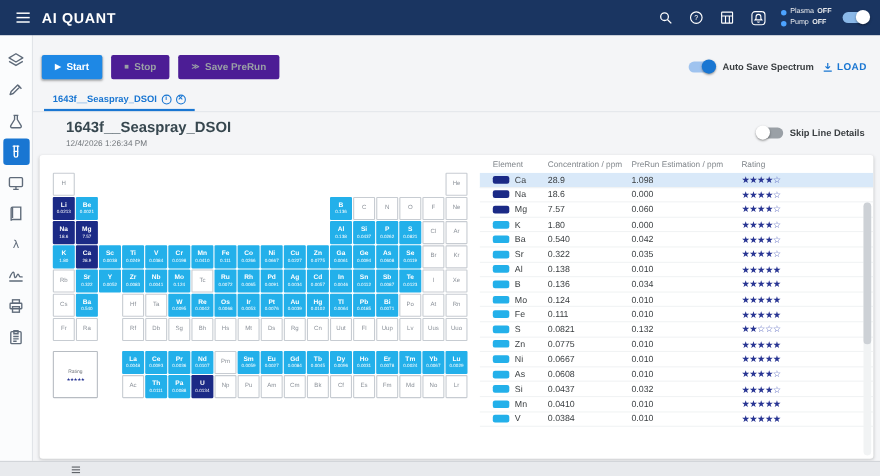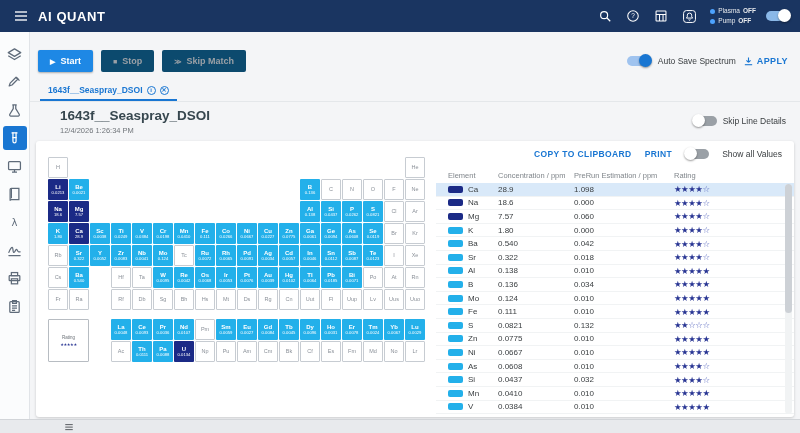--- a/index.html
+++ b/index.html
@@ -30,24 +30,24 @@
   .hdr-toggle{background:rgba(255,255,255,.45)}
   
   .sidebar{position:absolute;top:32px;left:0;bottom:14px;width:30px;background:#fbfcfd;border-right:1px solid #e1e4e8;display:flex;flex-direction:column;align-items:center;padding-top:10px;gap:4px;z-index:4}
   .sb-item{width:24px;height:24px;display:flex;align-items:center;justify-content:center;border-radius:3px;color:#5f6b7a;cursor:pointer}
   .sb-item.selected{background:var(--accent);color:#fff}
   .sb-ic{display:flex}
   
   .toolbar{position:absolute;top:46px;left:30px;right:0;height:30px;display:flex;align-items:center;gap:8px;padding-left:8px}
   .btn{display:inline-flex;align-items:center;gap:5px;height:22px;padding:0 12px;border:none;border-radius:2px;font-family:inherit;font-size:9px;font-weight:bold;cursor:pointer}
   .btn.primary{background:#1e88e5;color:#fff;box-shadow:0 1px 2px rgba(0,0,0,.3)}
-  .btn.disabled{background:#0c4a6e;color:#9aa0a6}
+  .btn.disabled{background:#4c1d95;color:#9aa0a6}
   .bic{font-size:7px;line-height:1}
   .toolbar-right{margin-left:auto;display:flex;align-items:center;gap:7px;padding-right:12px}
-  .tog-label{font-size:8.5px;font-weight:normal;color:#3c4043}
+  .tog-label{font-size:8.5px;font-weight:bold;color:#3c4043}
   .link-btn{border:none;background:none;color:var(--accent);font-family:inherit;font-size:9px;font-weight:bold;letter-spacing:.4px;cursor:pointer;display:inline-flex;align-items:center;gap:3px}
   
   .tabs{position:absolute;top:82px;left:30px;right:0;height:20px;display:flex;align-items:flex-end;padding-left:10px;border-bottom:1px solid #e4e7ea}
   .tab{display:inline-flex;align-items:center;gap:4px;font-size:8.5px;font-weight:bold;color:var(--accent);padding:0 8px 4px 8px;border-bottom:2px solid var(--accent);cursor:pointer}
   .tab-ic{width:9px;height:9px;border:1px solid var(--accent);border-radius:50%;font-size:6px;line-height:1;display:flex;align-items:center;justify-content:center;color:var(--accent)}
   
   .titlerow{position:absolute;top:103px;left:30px;right:0;height:36px;display:flex;align-items:center}
   .title-block{margin-left:30px;width:148px}
   .page-title{font-size:13.5px;font-weight:bold;color:#37474f;line-height:16px}
   .timestamp{font-size:7.5px;color:#70757a;margin-top:2px}
@@ -240,33 +240,33 @@
   <button class="btn primary">
     <span class="bic">▶</span>
     <span>Start</span>
   </button>
   <button class="btn disabled">
     <span class="bic">■</span>
     <span>Stop</span>
   </button>
   <button class="btn disabled">
     <span class="bic">≫</span>
-    <span>Skip Match</span>
+    <span>Save PreRun</span>
   </button>
   <div class="toolbar-right">
     <div class="toggle on blue">
         <div class="knob"></div>
       </div>
     <span class="tog-label">Auto Save Spectrum</span>
     <button class="link-btn">
       <svg width="11" height="11" viewBox="0 0 24 24" fill="none" stroke="currentColor" stroke-width="2.4">
           <path d="M12 3v11m0 0 4.5-4.5M12 14 7.5 9.5"></path>
           <path d="M4 19h16"></path>
         </svg>
-      <span>APPLY</span>
+      <span>LOAD</span>
     </button>
   </div>
 </div>
 
 <div class="tabs">
   <div class="tab active">
     <span>1643f__Seaspray_DSOI</span>
     <span class="tab-ic">i</span>
     <span class="tab-ic">✕</span>
   </div>
@@ -707,28 +707,20 @@
       </div>
       <div class="cell t0" style="grid-area: 10 / 18;">
         <span class="sym">Lr</span>
       </div>
       <div class="pt-legend" style="grid-area: 9 / 1 / 11 / 3;">
         <span class="lg-t">Rating</span>
         <span class="lg-stars">★★★★★</span>
       </div>
     </div>
   <div class="results">
-    <div class="actions">
-      <button class="link-btn">COPY TO CLIPBOARD</button>
-      <button class="link-btn">PRINT</button>
-      <div class="toggle">
-          <div class="knob"></div>
-        </div>
-      <span class="tog-label">Show all Values</span>
-    </div>
     <div class="rhead">
       <span class="c-el">Element</span>
       <span class="c-conc">Concentration / ppm</span>
       <span class="c-err">PreRun Estimation / ppm</span>
       <span class="c-rate" style="color:#80868b;font-size:7.5px;letter-spacing:0">Rating</span>
     </div>
     <div class="rbody">
         <div class="rrow selected">
           <span class="c-el">
             <span class="swatch dark"></span>
@@ -773,21 +765,21 @@
           <span class="c-conc">0.540</span>
           <span class="c-err">0.042</span>
           <span class="c-rate">★★★★<span class="dim">☆</span></span>
         </div>
         <div class="rrow">
           <span class="c-el">
             <span class="swatch cyan"></span>
             <span class="esym">Sr</span>
           </span>
           <span class="c-conc">0.322</span>
-          <span class="c-err">0.018</span>
+          <span class="c-err">0.035</span>
           <span class="c-rate">★★★★<span class="dim">☆</span></span>
         </div>
         <div class="rrow">
           <span class="c-el">
             <span class="swatch cyan"></span>
             <span class="esym">Al</span>
           </span>
           <span class="c-conc">0.138</span>
           <span class="c-err">0.010</span>
           <span class="c-rate">★★★★★<span class="dim"></span></span>

